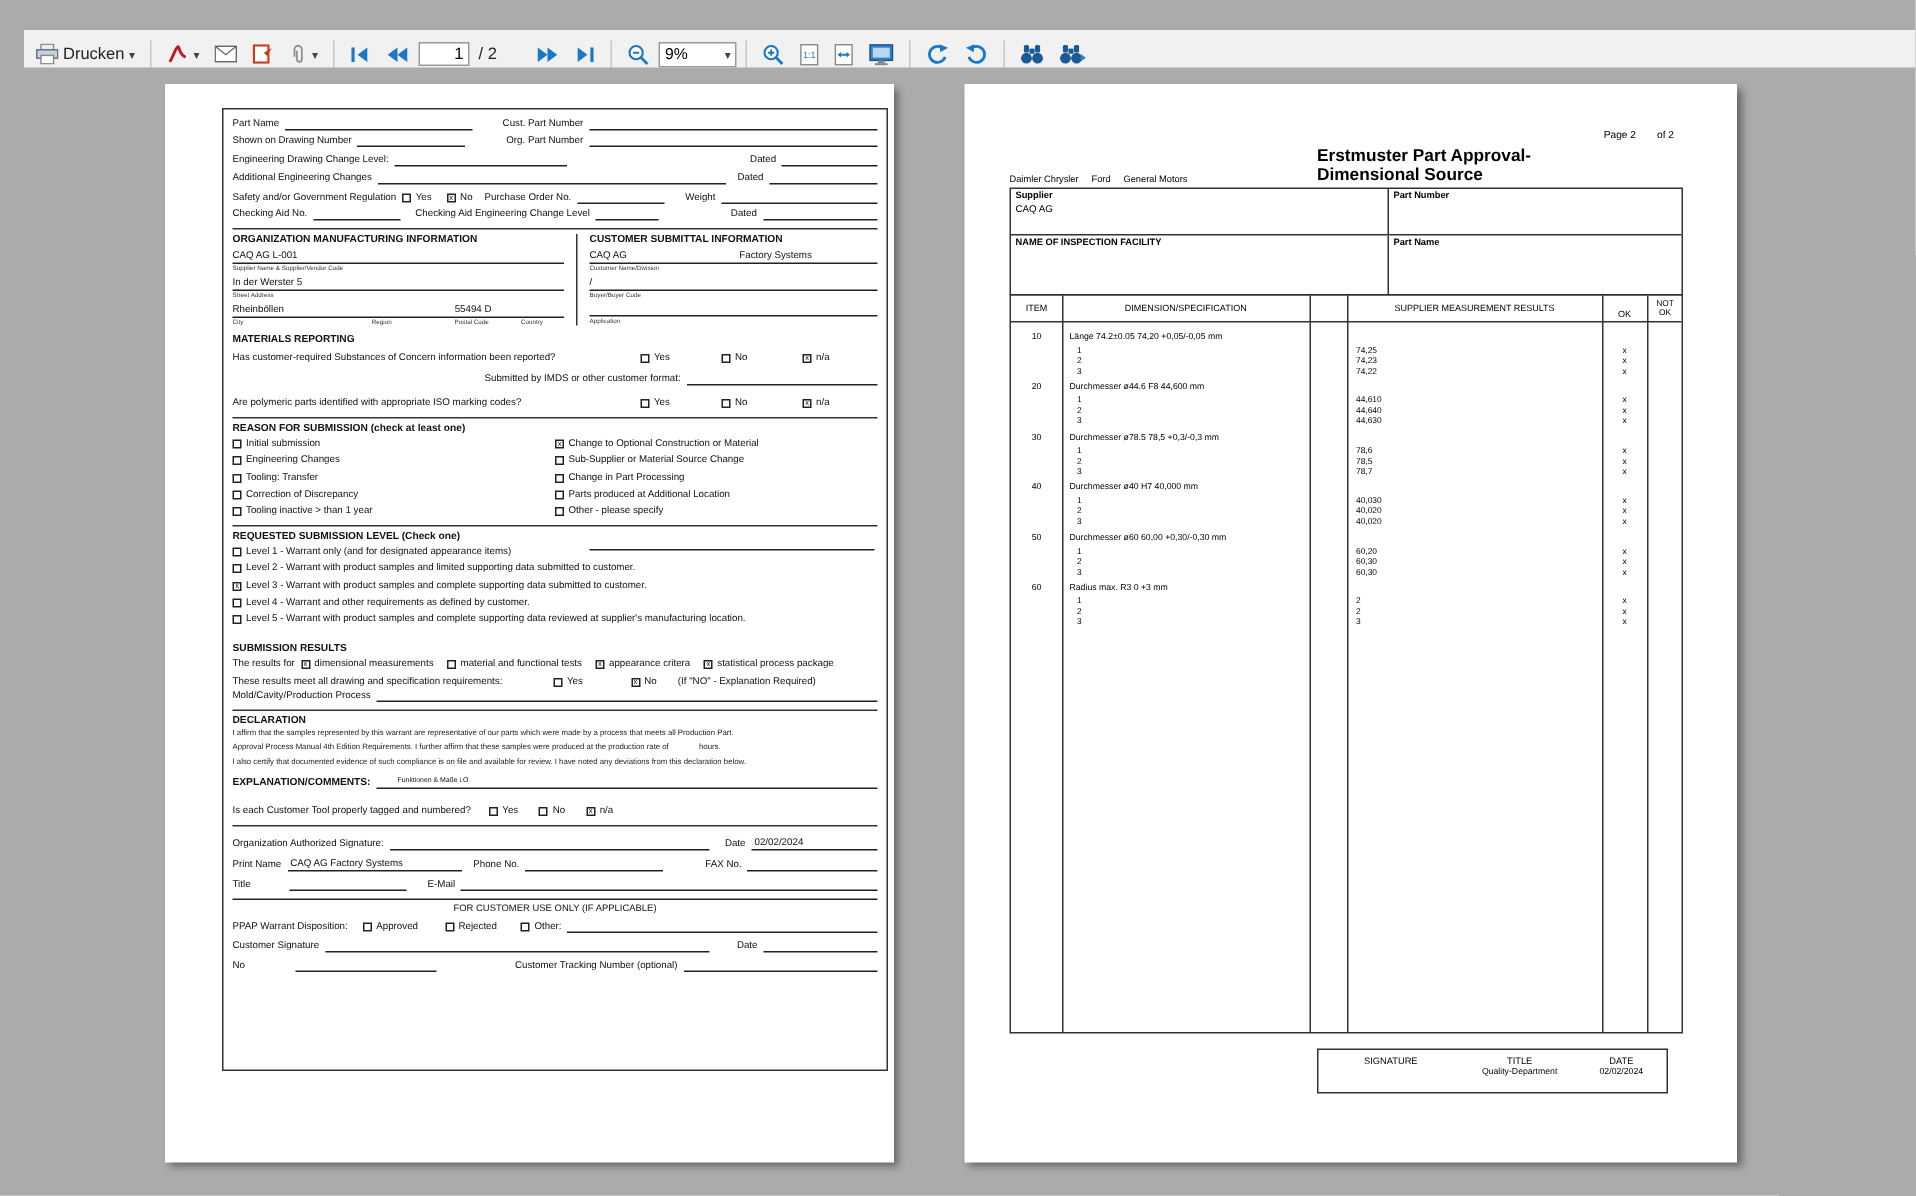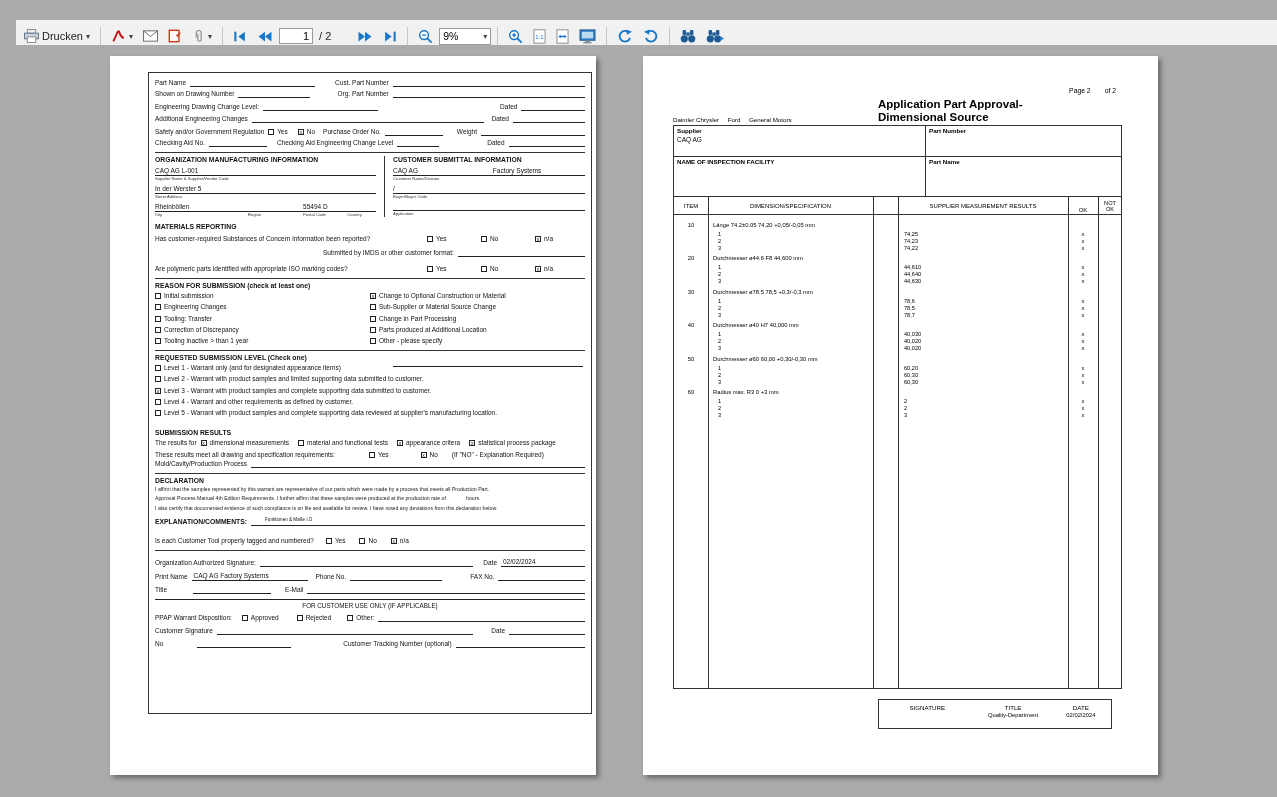--- a/index.html
+++ b/index.html
@@ -630,21 +630,21 @@
         </div>
 
       </div>
     </div>
 
     <div class="page page2">
       <div class="p2-pageno">
         <span>Page 2</span><span class="of">of 2</span>
       </div>
       <div class="p2-title">
-        <div>Application Part Approval-</div>
+        <div>Erstmuster Part Approval-</div>
         <div>Dimensional Source</div>
       </div>
       <div class="p2-oems">Daimler Chrysler     Ford     General Motors</div>
 
       <div class="p2-headbox">
         <div class="hb-row" style="height:30px">
           <div class="hb-cell-l">
             <div class="hb-lab">Supplier</div>
             <div class="hb-val">CAQ AG</div>
           </div>

